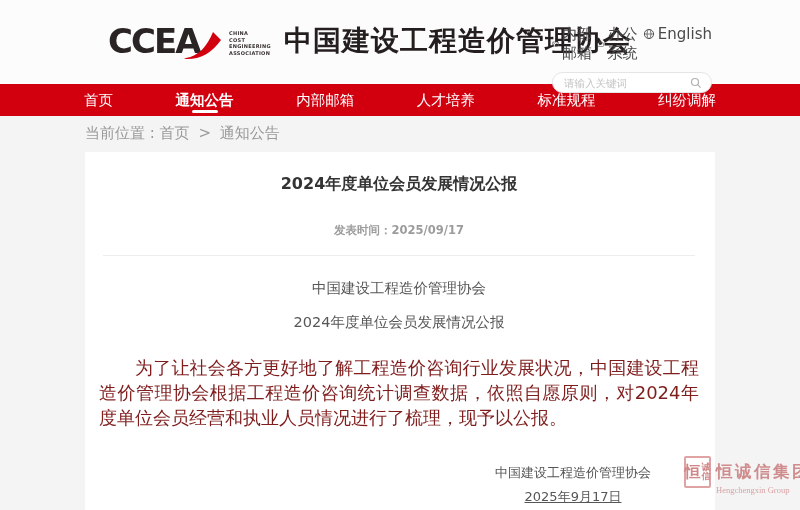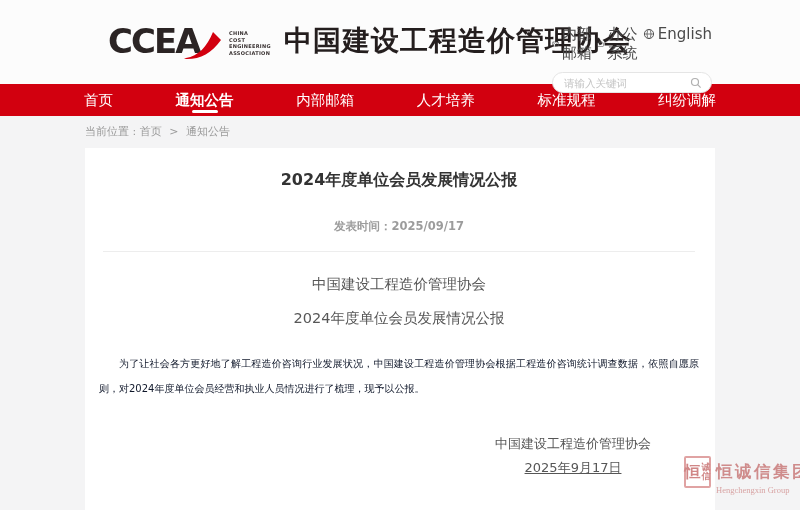--- a/index.html
+++ b/index.html
@@ -34,33 +34,33 @@
   
   .main-nav { height:32px; background:#d2000f; display:flex; justify-content:space-between;
               align-items:stretch; padding:0 84px; }
   .nav-item { position:relative; display:flex; align-items:center; color:#fff;
               font-size:14.5px; text-decoration:none; cursor:pointer; white-space:nowrap; }
   .nav-item.active { font-weight:700; }
   .nav-item.active::after { content:""; position:absolute; left:50%; transform:translateX(-50%);
               bottom:3px; width:26px; height:3px; background:#fff; border-radius:2px; }
 
   
-  .breadcrumb { padding:8px 0 9px 85px; font-size:11px; color:#9a9a9a; }
+  .breadcrumb { padding:8px 0 9px 85px; font-size:15px; color:#9a9a9a; }
   .breadcrumb a { color:#9a9a9a; text-decoration:none; cursor:pointer; }
   .breadcrumb .sep { margin:0 4px; }
 
   
   .content-card { width:630px; margin-left:85px; height:363px; background:#fff;
                   padding:22px 16px 0 14px; position:relative; }
   .article-title { margin:0; text-align:center; font-size:16px; color:#333; font-weight:700; }
   .meta { text-align:center; margin-top:28px; font-size:11.5px; color:#9c9c9c; font-weight:700; }
   .divider { border:none; border-top:1px solid #ededed; margin:17px 4px 0; }
   .doc-line { margin:23px 0 0; text-align:center; font-size:14.5px; color:#575757; }
   .doc-line + .doc-line { margin-top:15px; }
-  .body-para { margin:23px 0 15px; font-size:10px; color:#0f172a; line-height:25px;
+  .body-para { margin:23px 0 15px; font-size:18px; color:#7f1d1d; line-height:25px;
                text-indent:2em; text-align:justify; }
   .attachment { margin:17px 0 0; font-size:13px; color:#333; font-weight:700; }
   .att-link { color:#3e9fdf; text-decoration:underline; cursor:pointer; }
   .signature { width:max-content; margin:34px 48px 0 auto; text-align:center;
                font-size:13px; color:#565656; }
   .signature p { margin:0; }
   .signature p + p { margin-top:6px;text-decoration:underline; }
 
   
   .watermark { position:absolute; left:684px; top:456px; display:flex; gap:5px; z-index:5; }

